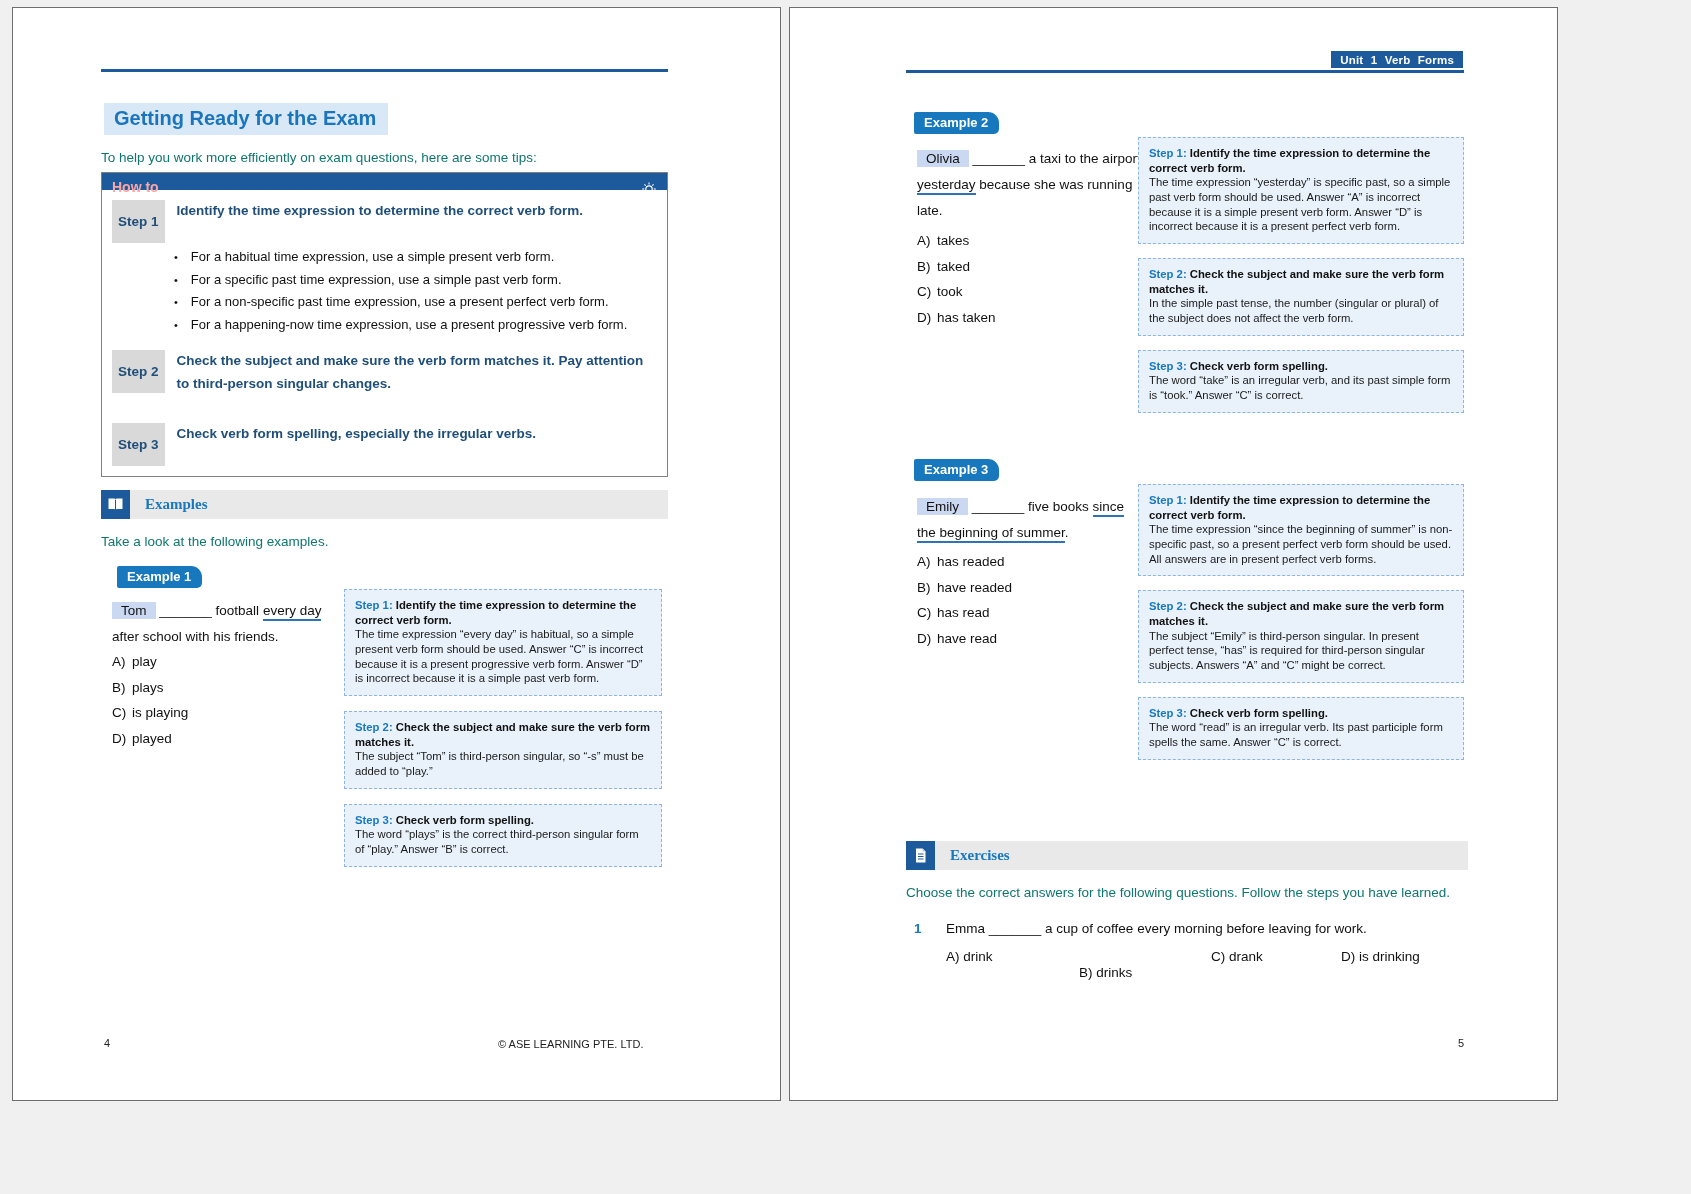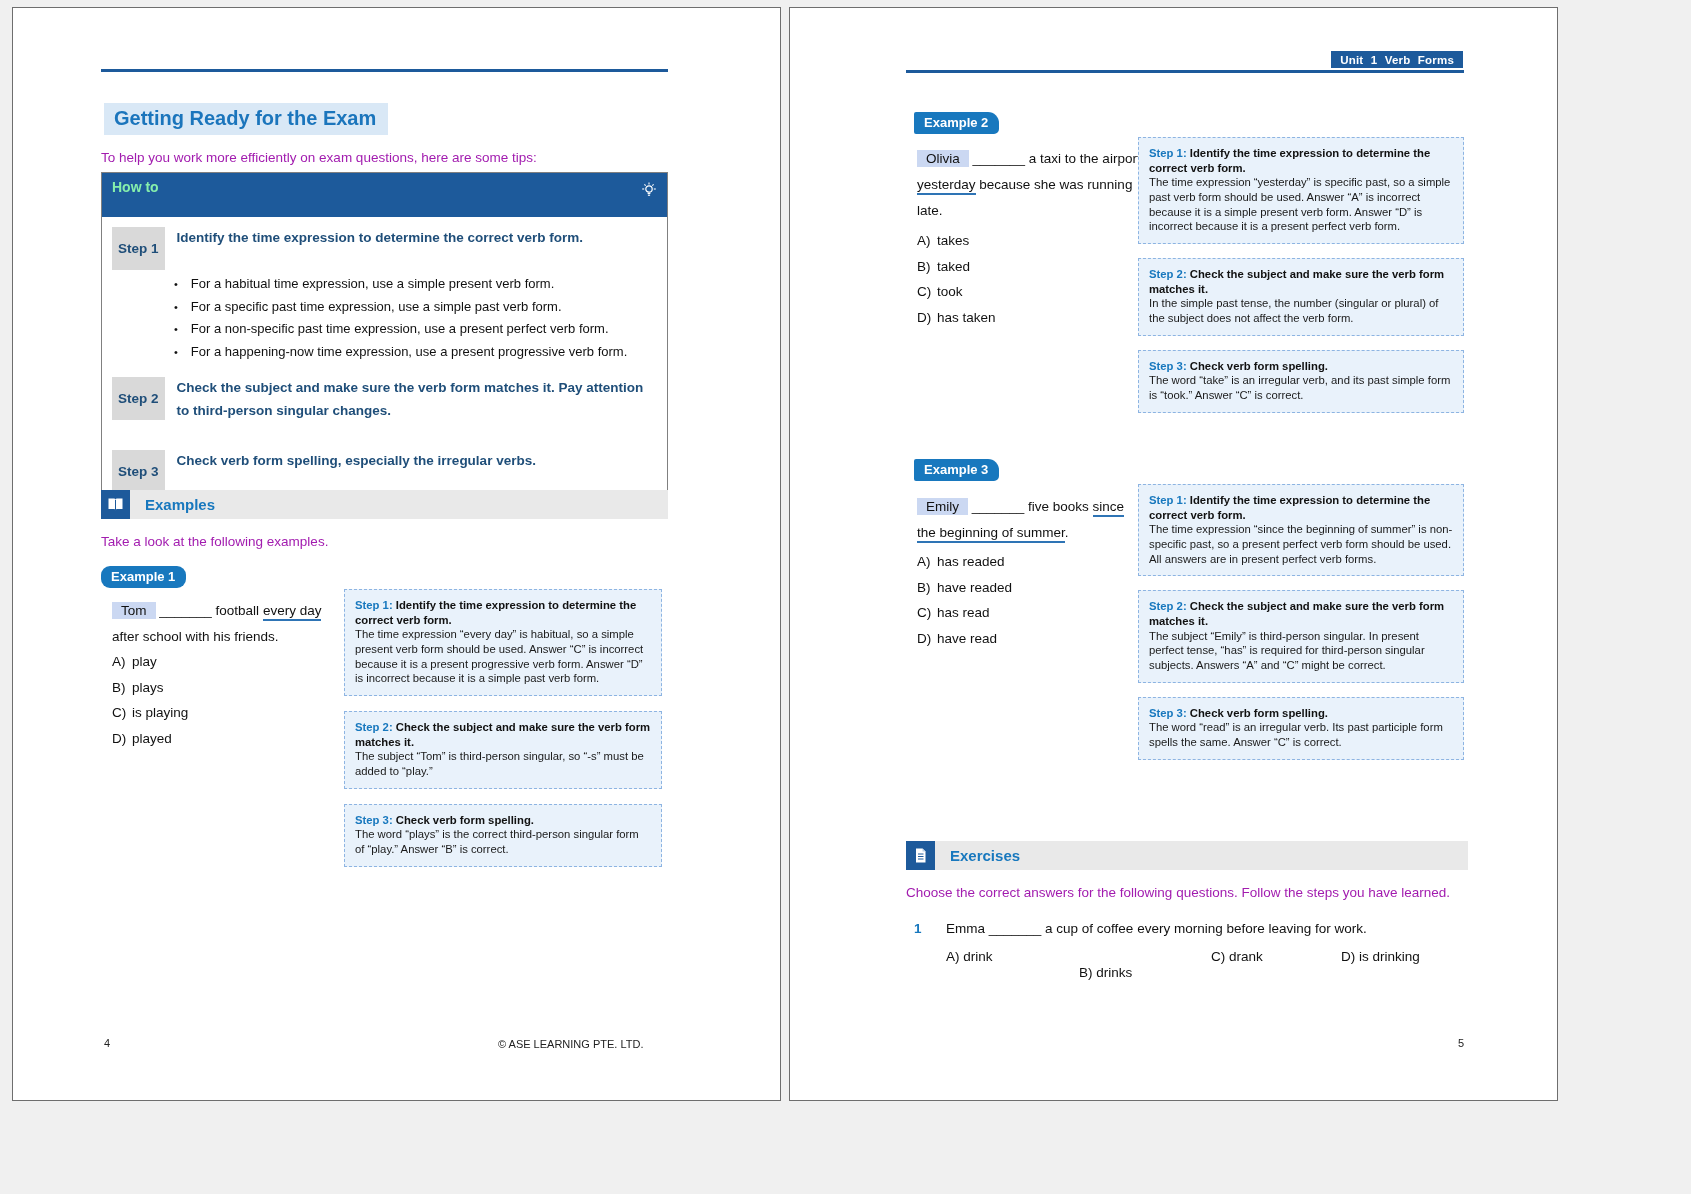--- a/index.html
+++ b/index.html
@@ -6,40 +6,40 @@
   body { font-family:"Liberation Sans", sans-serif; }
   .canvas { position:relative; width:1691px; height:1194px; background:#f0f0f0; overflow:hidden; }
   .page { position:absolute; top:7px; width:769px; height:1094px; background:#ffffff; border:1px solid #6e6e6e; }
   .page-left { left:12px; }
   .page-right { left:789px; }
 
   .rule { position:absolute; height:3px; background:#1d5a9b; }
 
   .doc-title { position:absolute; left:91px; top:95px; background:#d9e8f6; color:#1b75bc;
                font-size:20px; font-weight:bold; padding:4px 12px 5px 10px; }
-  .intro-text { position:absolute; font-size:13.5px; color:#a21caf; }
+  .intro-text { position:absolute; font-size:13.5px; color:#0f766e; }
 
   
   .howto { position:absolute; left:88px; top:164px; width:567px; border:1px solid #808080; background:#fff; }
-  .howto-header { background:#1d5a9b; color:#86efac; font-size:14px; font-weight:bold; height:44px;
+  .howto-header { background:#1d5a9b; color:#fca5a5; font-size:14px; font-weight:bold; height:17px;
                   line-height:28px; padding-left:10px; position:relative; }
   .howto-bulb { position:absolute; right:10px; top:6px; }
   .howto-body { padding:8px 12px 10px 10px; }
   .hrow { display:flex; gap:12px; align-items:flex-start; margin-top:12px; }
   .hrow:first-child { margin-top:2px; }
   .hlabel { background:#d9d9d9; color:#1f4e79; font-weight:bold; font-size:13.5px; padding:14px 6px; flex:none; }
   .htext { color:#1f4e79; font-weight:bold; font-size:13.5px; line-height:1.7; max-width:486px; }
   .hbullets { margin:3px 0 0 62px; }
   .hbul { display:flex; gap:13px; font-size:13px; line-height:22.5px; color:#111; }
   .hbul .dot { font-size:11px; }
 
   
   .secbar { position:absolute; height:29px; background:#e9e9e9; display:flex; align-items:center; }
   .secicon { width:29px; height:29px; background:#1d5a9b; flex:none; display:flex; align-items:center; justify-content:center; }
-  .seclabel { color:#1878be; font-size:15px; font-weight:bold; padding-left:15px; }
+  .seclabel { color:#1878be; font-size:15px; font-weight:bold; padding-left:15px;font-family:Liberation Serif, serif; }
 
   
   .badge { position:absolute; background:#1878be; color:#fff; font-size:13px; font-weight:bold;
            padding:3px 11px 4px 10px; border-radius:2px 11px 5px 2px; }
 
   
   .question { position:absolute; font-size:13.5px; color:#111; line-height:26px; }
   .hl { background:#cbd8f2; padding:1px 9px; }
   .ul { border-bottom:2px solid #2e74b5; padding-bottom:1px; }
   .opts { position:absolute; }
@@ -129,21 +129,21 @@
       <span class="secicon">
         <svg width="17" height="15" viewBox="0 0 17 15">
           <path d="M1.5 1.5 H7 a1.6 1.6 0 0 1 1.5 1.3 A1.6 1.6 0 0 1 10 1.5 H15.5 V12 H10.2 a1.7 1.7 0 0 0 -1.7 1.2 A1.7 1.7 0 0 0 6.8 12 H1.5 Z" fill="#ffffff"></path>
           <line x1="8.5" y1="3" x2="8.5" y2="13" stroke="#1d5a9b" stroke-width="1"></line>
         </svg>
       </span>
       <span class="seclabel">Examples</span>
     </div>
     <div class="intro-text" style="left:88px; top:526px;">Take a look at the following examples.</div>
 
-    <div class="badge" style="left:88px; top:558px;border-radius:9px;">Example 1</div>
+    <div class="badge" style="left:104px; top:558px;">Example 1</div>
     <div class="question" style="left:99px; top:590px; width:232px;">
       <span class="hl">Tom</span><span> _______</span><span> football </span><span class="ul">every day</span><span> after school with his friends.</span>
     </div>
     <div class="opts" style="left:99px; top:646px;">
       <div class="opt"><span class="letter">A)</span><span>play</span></div>
       <div class="opt"><span class="letter">B)</span><span>plays</span></div>
       <div class="opt"><span class="letter">C)</span><span>is playing</span></div>
       <div class="opt"><span class="letter">D)</span><span>played</span></div>
     </div>
     <div class="stepcol" style="left:331px; top:581px; width:318px; gap:15px;">

